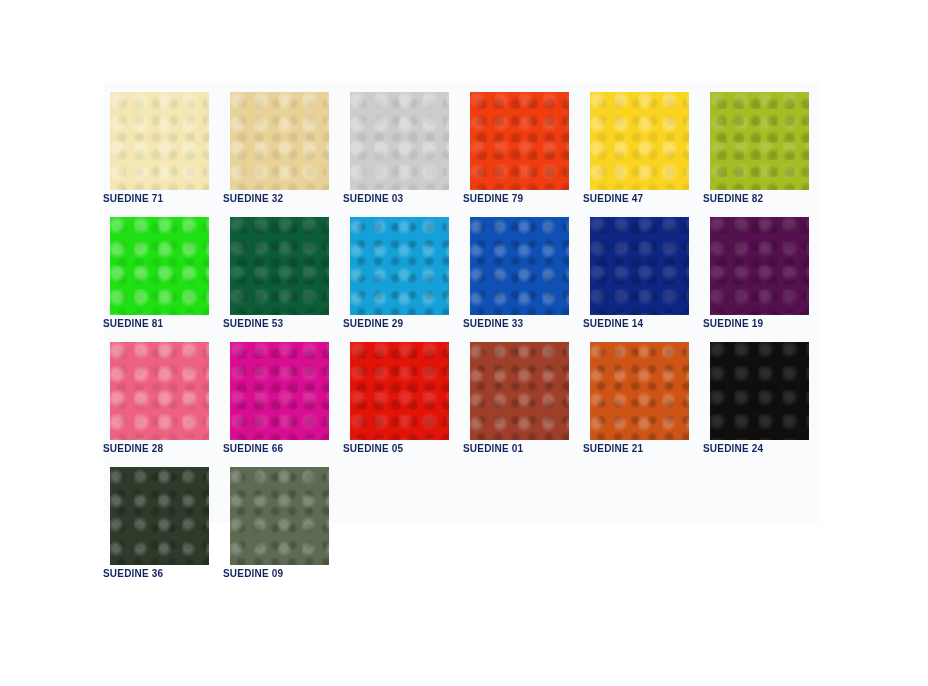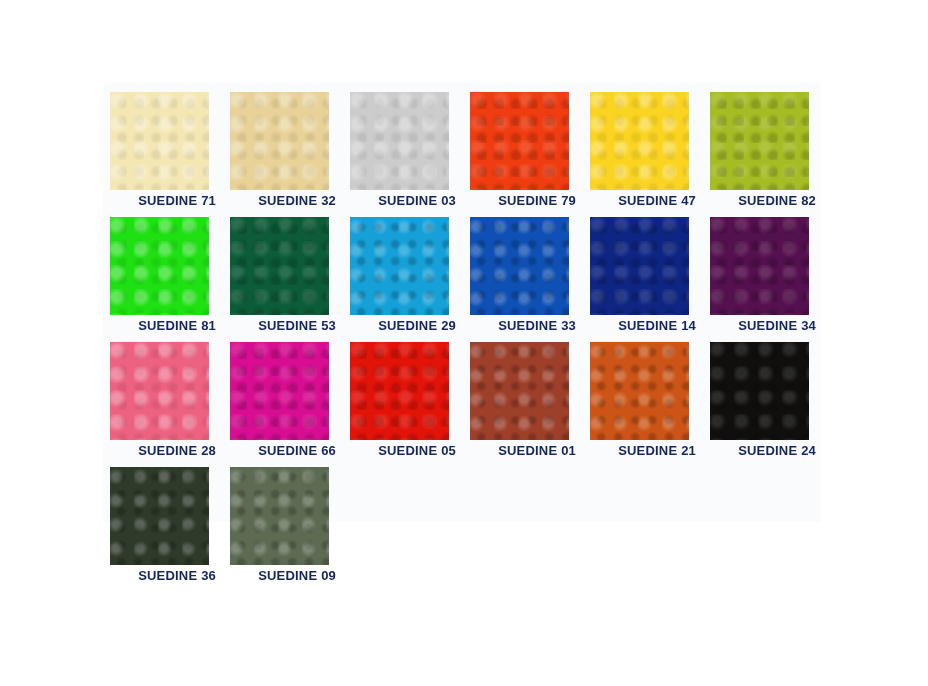--- a/index.html
+++ b/index.html
@@ -58,23 +58,22 @@
     background-repeat: repeat;
     background-size: 24px 24px, 17px 17px, 100% 100%;
     image-rendering: auto;
   }
 
   .swatch-label {
     position: absolute;
     left: 0px;
     top: 111px;
     width: 113px;
-    text-align: right;
     font-family: "Liberation Sans", sans-serif;
-    font-size: 13px;
+    font-size: 10px;
     font-weight: bold;
     letter-spacing: 0.2px;
     color: #15255e;
     white-space: nowrap;
   }
 </style>
 </head>
 <body>
 
 <div id="swatch-panel"></div>
@@ -119,21 +118,21 @@
     <div class="swatch-cell">
       <div class="swatch-chip" style="background-color: rgb(15, 80, 180); background-image: radial-gradient(circle at 25% 40%, rgba(255, 255, 255, 0.22) 0px, rgba(255, 255, 255, 0.22) 14%, rgba(255, 255, 255, 0) 36%), radial-gradient(circle at 66% 60%, rgba(0, 0, 0, 0.2) 0px, rgba(0, 0, 0, 0.2) 15%, rgba(0, 0, 0, 0) 38%);"></div>
       <div class="swatch-label">SUEDINE 33</div>
     </div>
     <div class="swatch-cell">
       <div class="swatch-chip" style="background-color: rgb(14, 37, 132); background-image: radial-gradient(circle at 30% 30%, rgba(255, 255, 255, 0.12) 0px, rgba(255, 255, 255, 0.12) 16%, rgba(255, 255, 255, 0) 40%), radial-gradient(circle at 70% 72%, rgba(0, 0, 0, 0.16) 0px, rgba(0, 0, 0, 0.16) 18%, rgba(0, 0, 0, 0) 44%);"></div>
       <div class="swatch-label">SUEDINE 14</div>
     </div>
     <div class="swatch-cell">
       <div class="swatch-chip" style="background-color: rgb(85, 16, 79); background-image: radial-gradient(circle at 30% 30%, rgba(255, 255, 255, 0.12) 0px, rgba(255, 255, 255, 0.12) 16%, rgba(255, 255, 255, 0) 40%), radial-gradient(circle at 70% 72%, rgba(0, 0, 0, 0.16) 0px, rgba(0, 0, 0, 0.16) 18%, rgba(0, 0, 0, 0) 44%);"></div>
-      <div class="swatch-label">SUEDINE 34</div>
+      <div class="swatch-label">SUEDINE 19</div>
     </div>
     <div class="swatch-cell">
       <div class="swatch-chip" style="background-color: rgb(237, 97, 129); background-image: radial-gradient(circle at 28% 34%, rgba(255, 255, 255, 0.3) 0px, rgba(255, 255, 255, 0.3) 18%, rgba(255, 255, 255, 0) 42%), radial-gradient(circle at 72% 68%, rgba(0, 0, 0, 0.07) 0px, rgba(0, 0, 0, 0.07) 16%, rgba(0, 0, 0, 0) 40%);"></div>
       <div class="swatch-label">SUEDINE 28</div>
     </div>
     <div class="swatch-cell">
       <div class="swatch-chip" style="background-color: rgb(215, 13, 146); background-image: radial-gradient(circle at 30% 30%, rgba(255, 255, 255, 0.12) 0px, rgba(255, 255, 255, 0.12) 16%, rgba(255, 255, 255, 0) 40%), radial-gradient(circle at 70% 72%, rgba(0, 0, 0, 0.16) 0px, rgba(0, 0, 0, 0.16) 18%, rgba(0, 0, 0, 0) 44%);"></div>
       <div class="swatch-label">SUEDINE 66</div>
     </div>
     <div class="swatch-cell">

